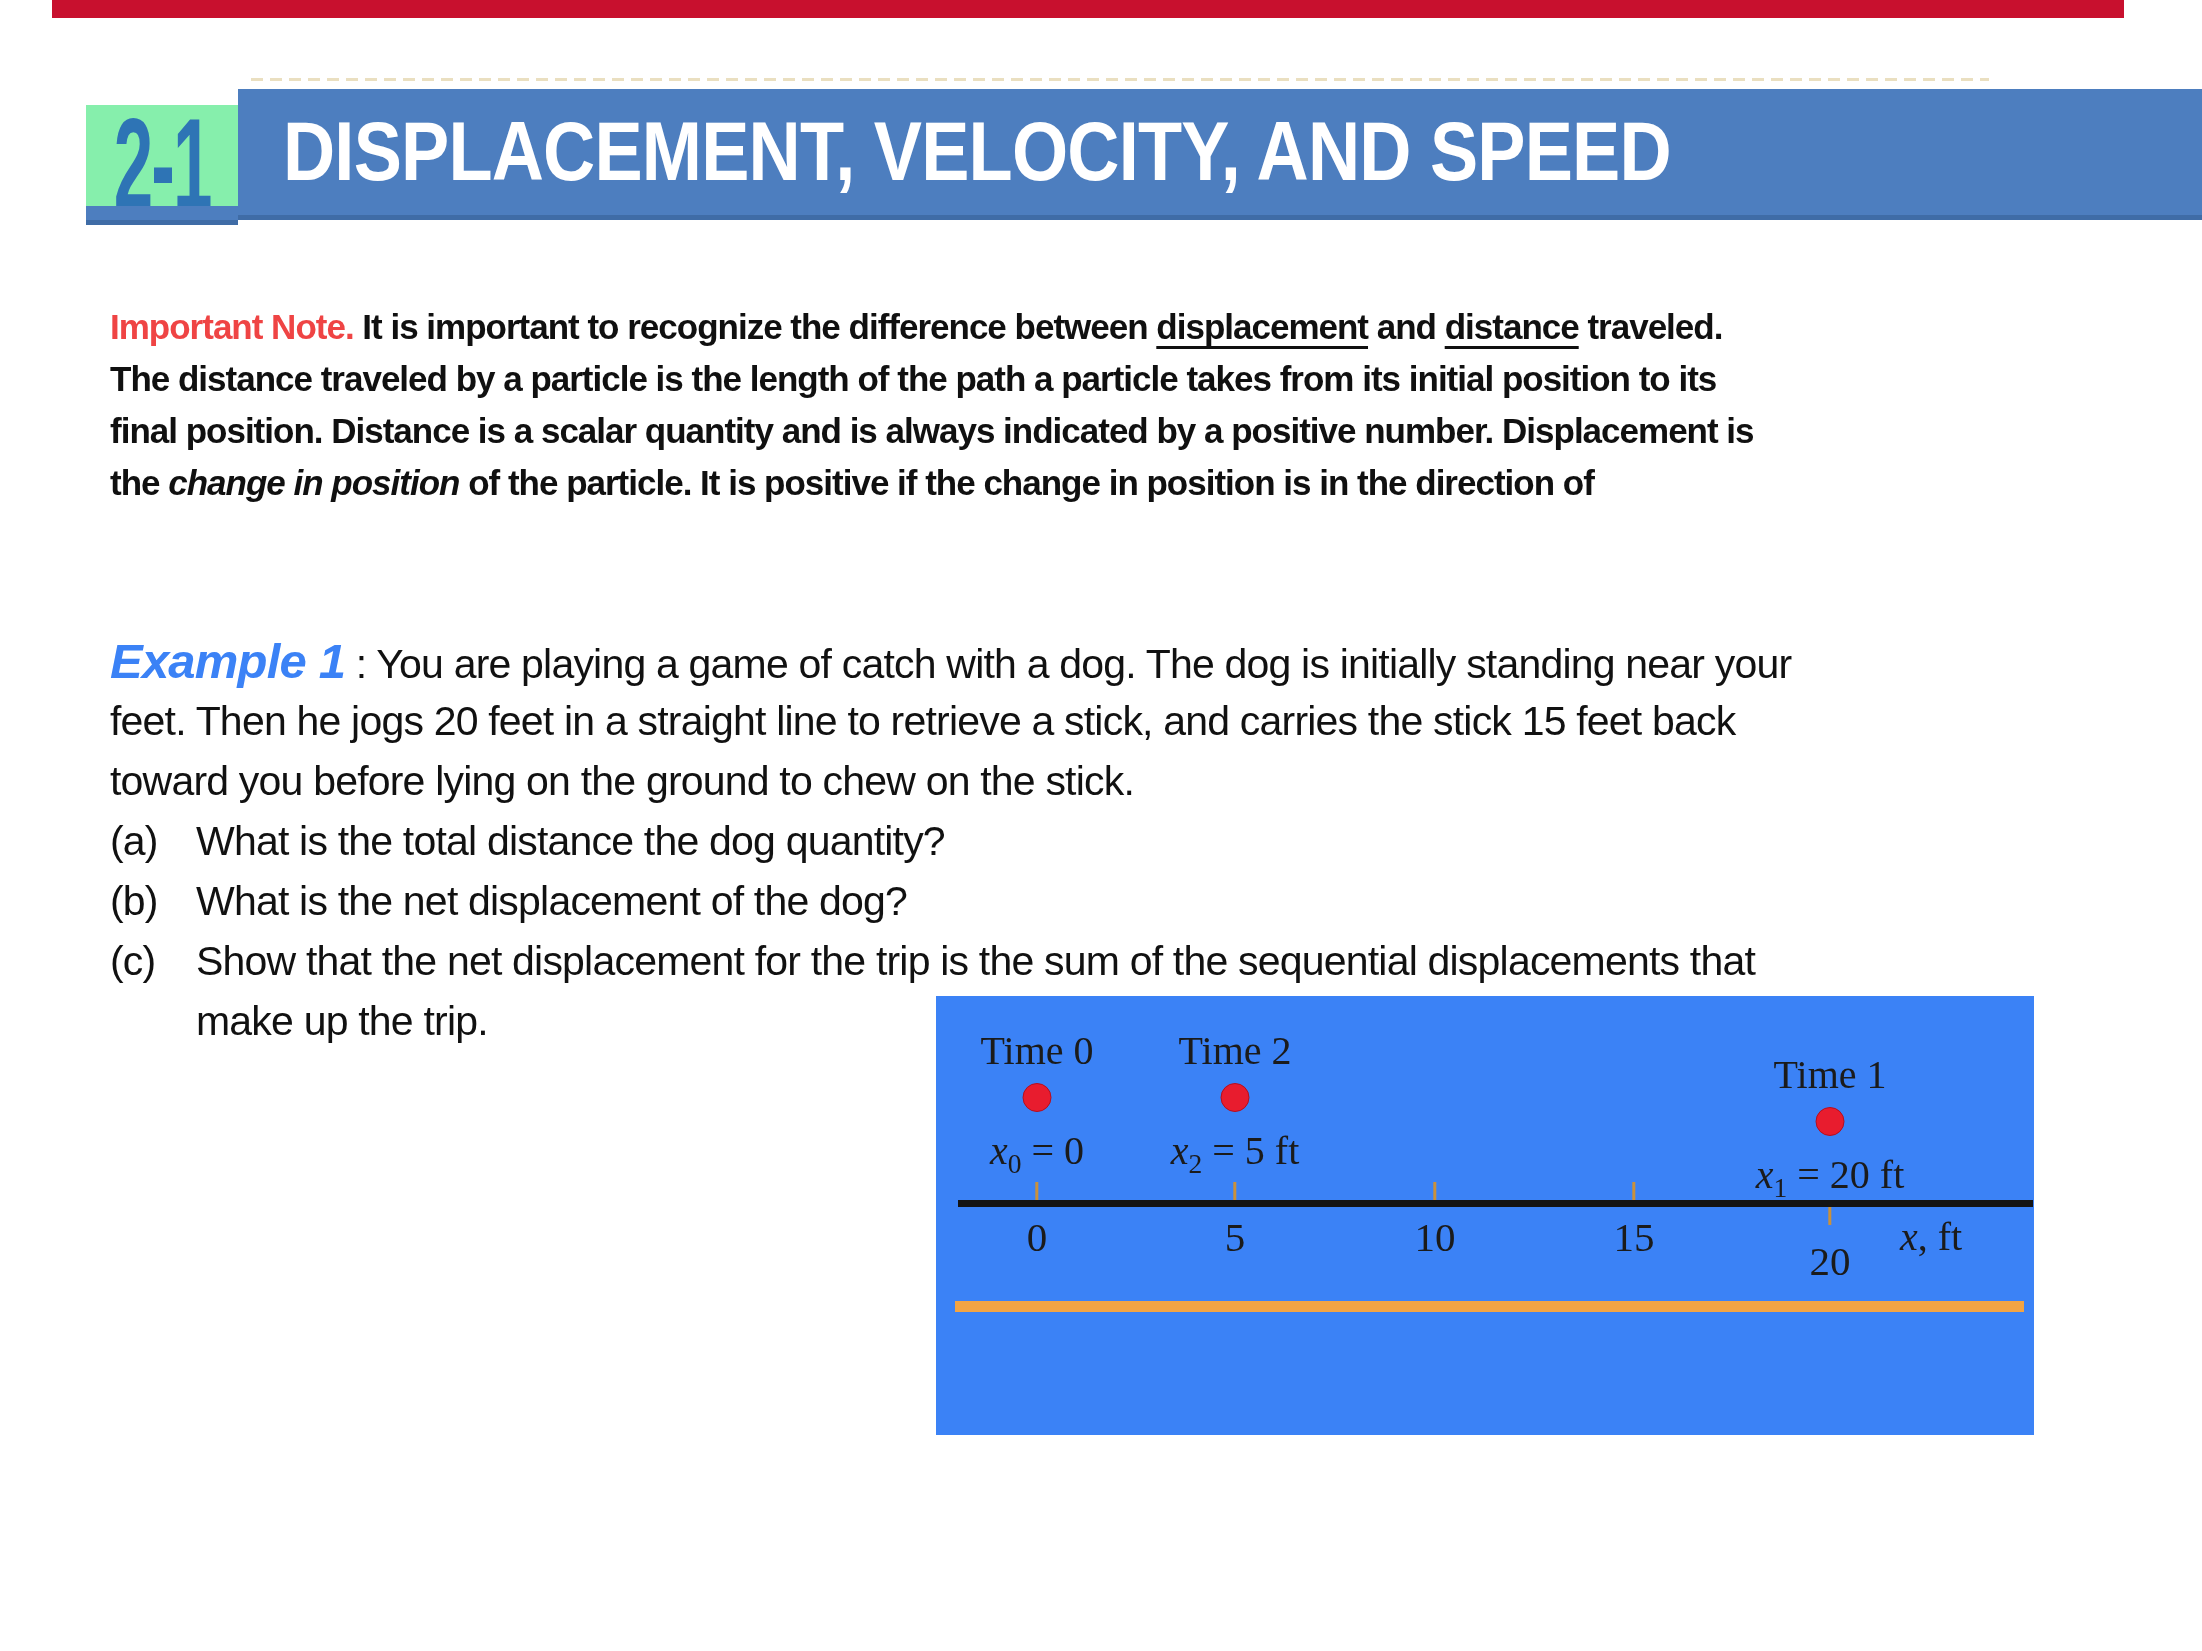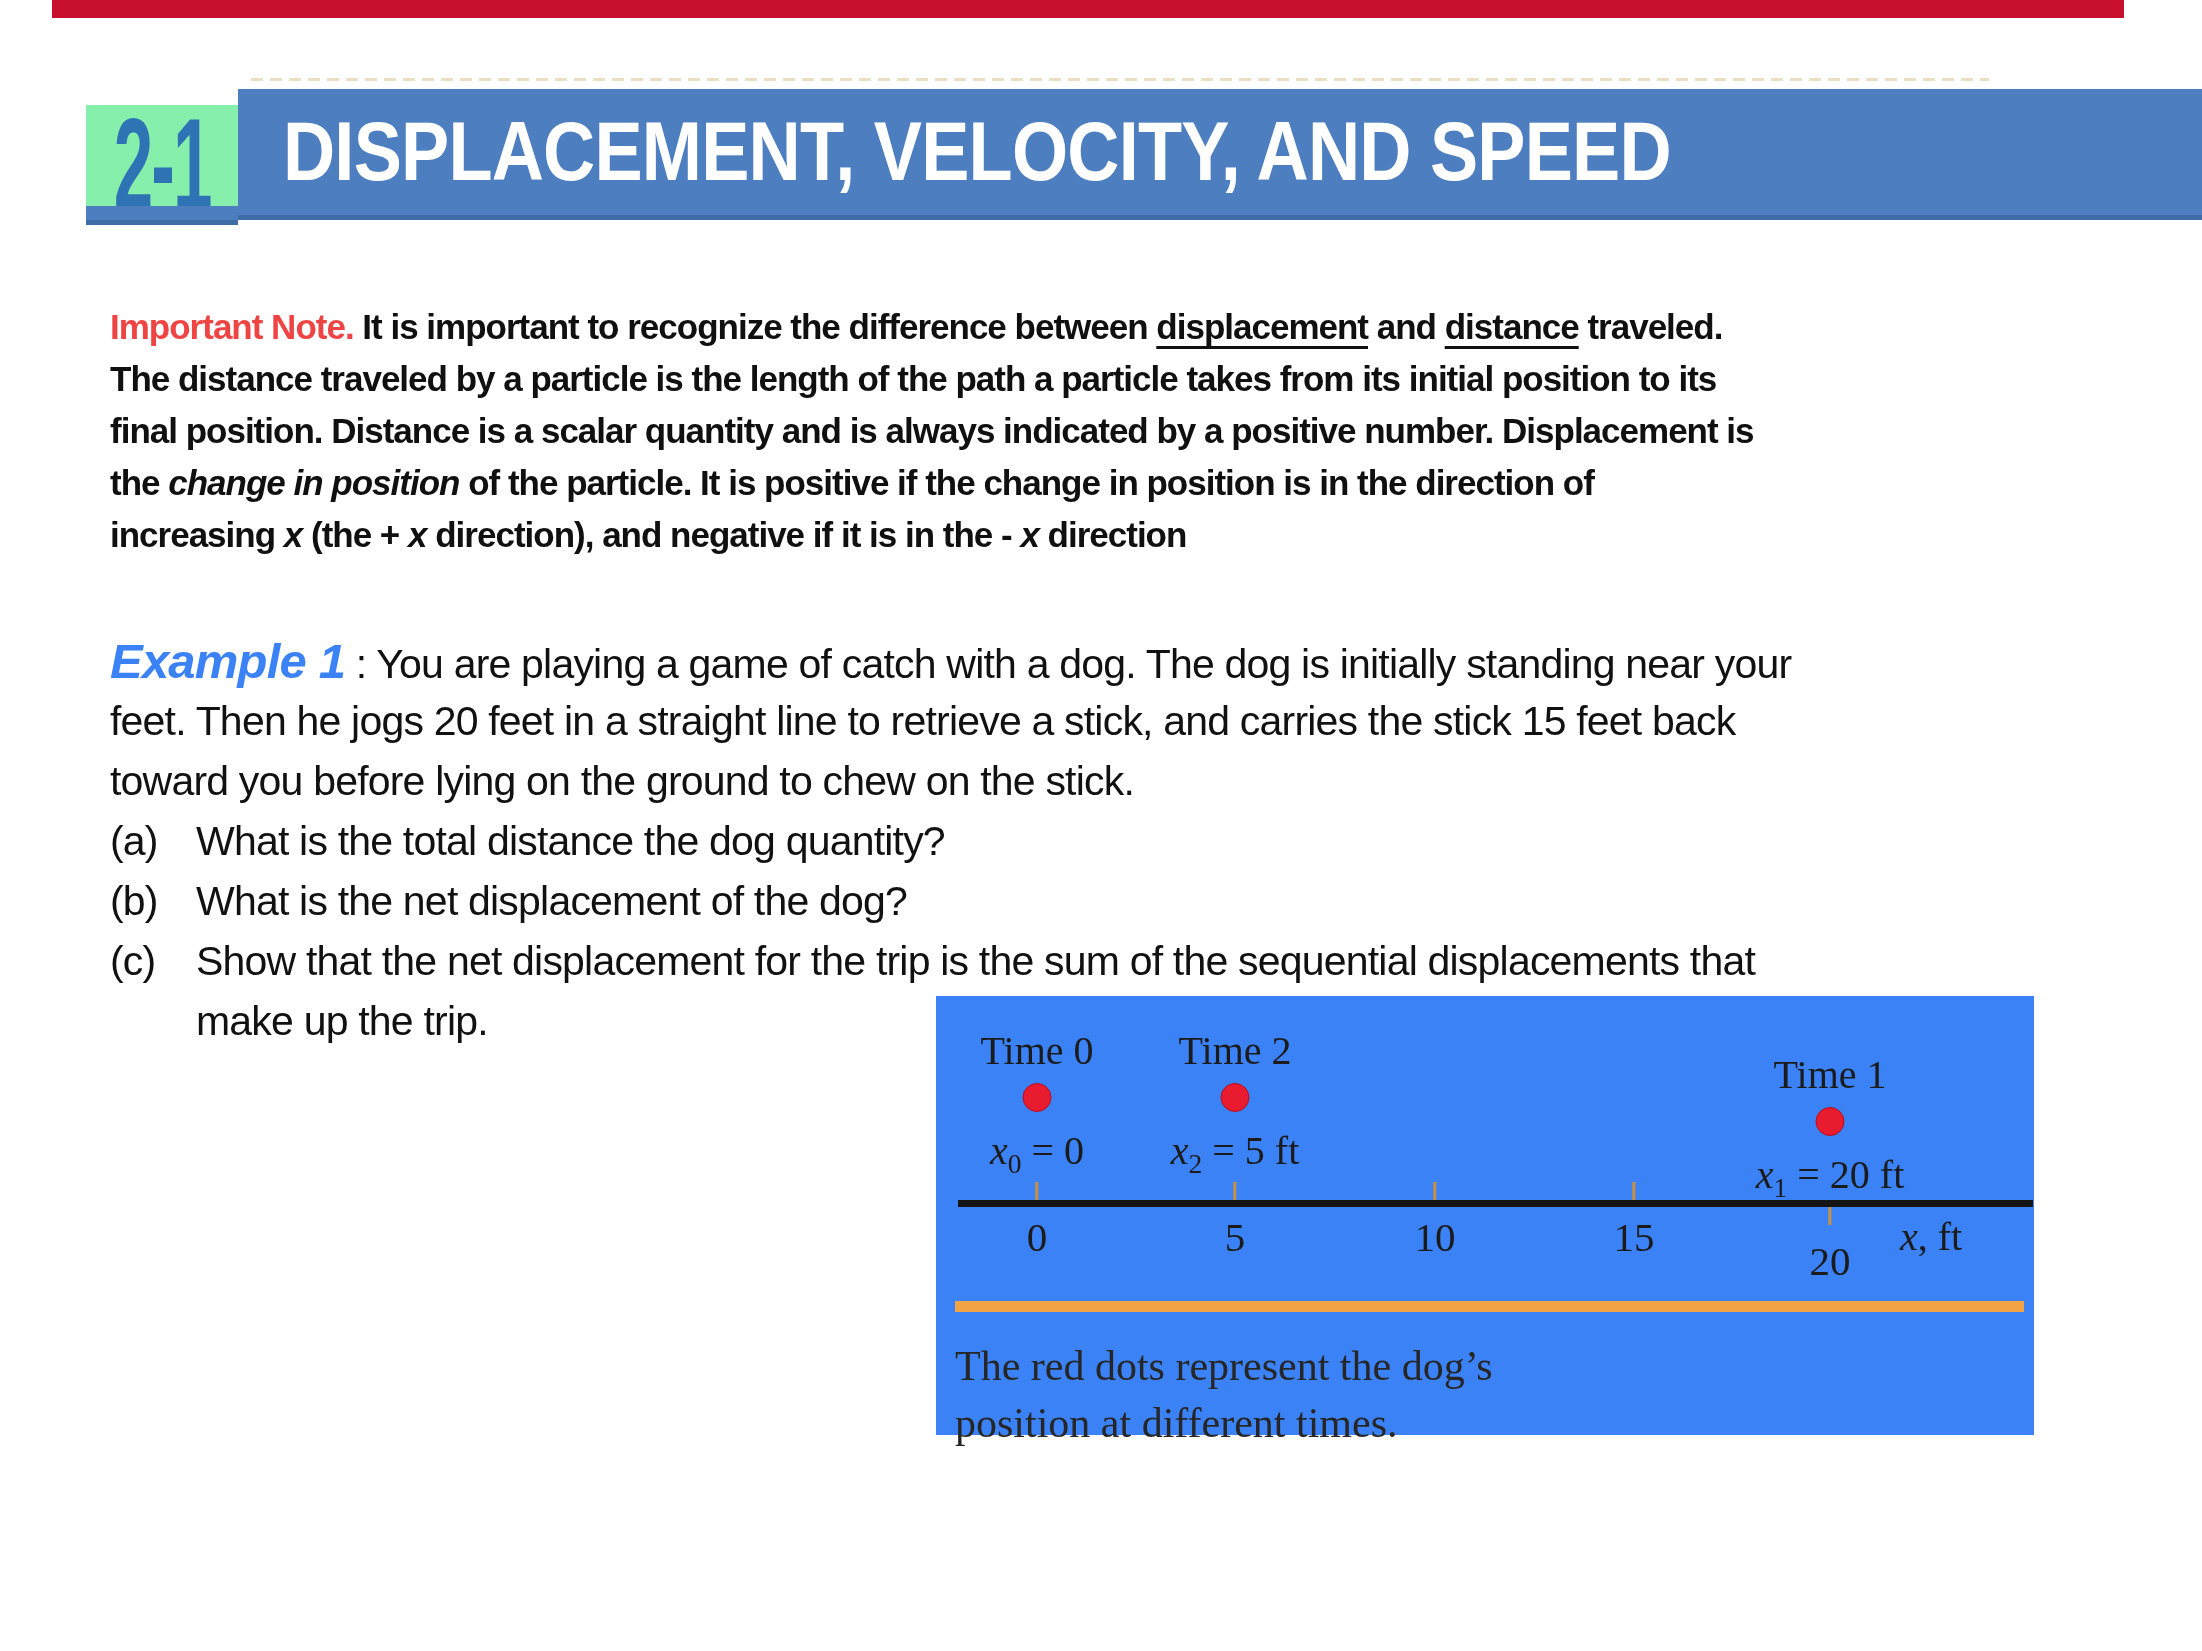--- a/index.html
+++ b/index.html
@@ -82,23 +82,20 @@
 
   <div class="note">
     <div class="row">
       <span class="note-label">Important Note.</span><span> It is important to recognize the difference between </span><span class="u">displacement</span><span> and </span><span class="u">distance</span><span> traveled.</span>
     </div>
     <div class="row">The distance traveled by a particle is the length of the path a particle takes from its initial position to its</div>
     <div class="row">final position. Distance is a scalar quantity and is always indicated by a positive number. Displacement is</div>
     <div class="row">
       <span>the </span><span class="it">change in position</span><span> of the particle. It is positive if the change in position is in the direction of</span>
     </div>
-    <div class="row">
-      <span>increasing </span><span class="it">x</span><span> (the + </span><span class="it">x</span><span> direction), and negative if it is in the - </span><span class="it">x</span><span> direction</span>
-    </div>
   </div>
 
   <div class="example">
     <div class="row">
       <span class="ex-head">Example 1</span><span class="ex-sep"> : </span><span>You are playing a game of catch with a dog. The dog is initially standing near your</span>
     </div>
     <div class="row">feet. Then he jogs 20 feet in a straight line to retrieve a stick, and carries the stick 15 feet back</div>
     <div class="row">toward you before lying on the ground to chew on the stick.</div>
     <div class="row li">
       <span class="lab">(a)</span>
@@ -148,21 +145,17 @@
     <span class="fig-abs tick-num fx10">10</span>
     <span class="fig-abs tick-num fx15">15</span>
     <span class="fig-abs tick-num fx20">20</span>
 
     <span class="fig-abs axis-unit">
       <span class="v">x</span><span>, ft</span>
     </span>
 
     <div class="fig-abs orange-bar"></div>
 
-    <div class="fig-abs caption">
-      <div>The red dots represent the dog’s</div>
-      <div>position at different times.</div>
-    </div>
 
   </div>
 
 </div>
 
 
 </body></html>

